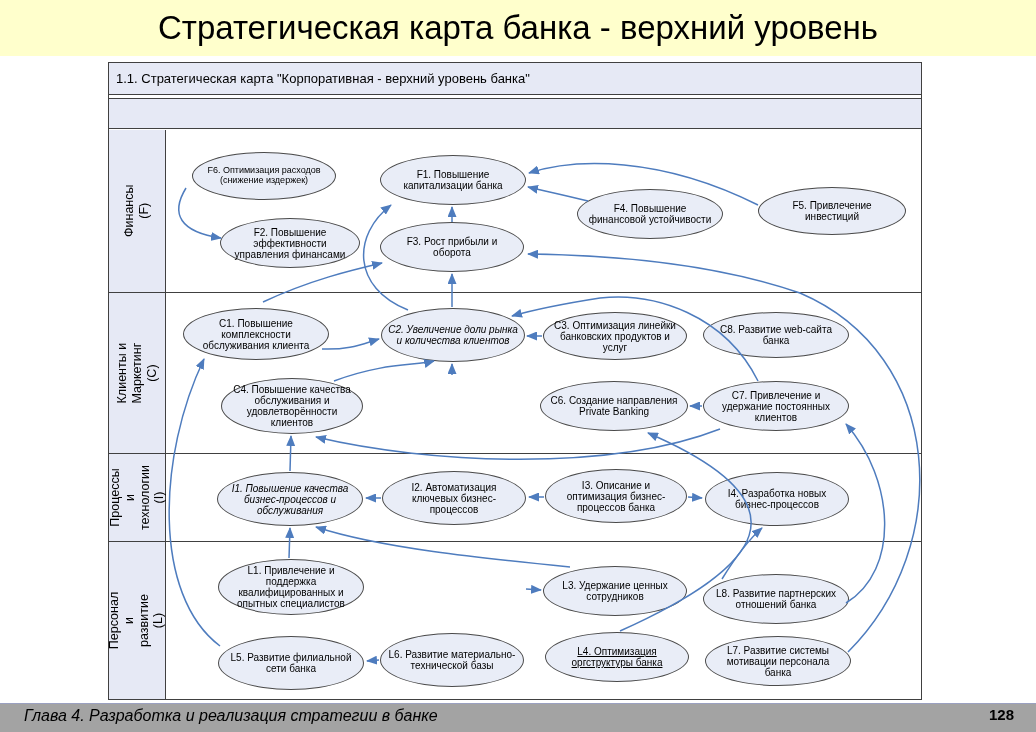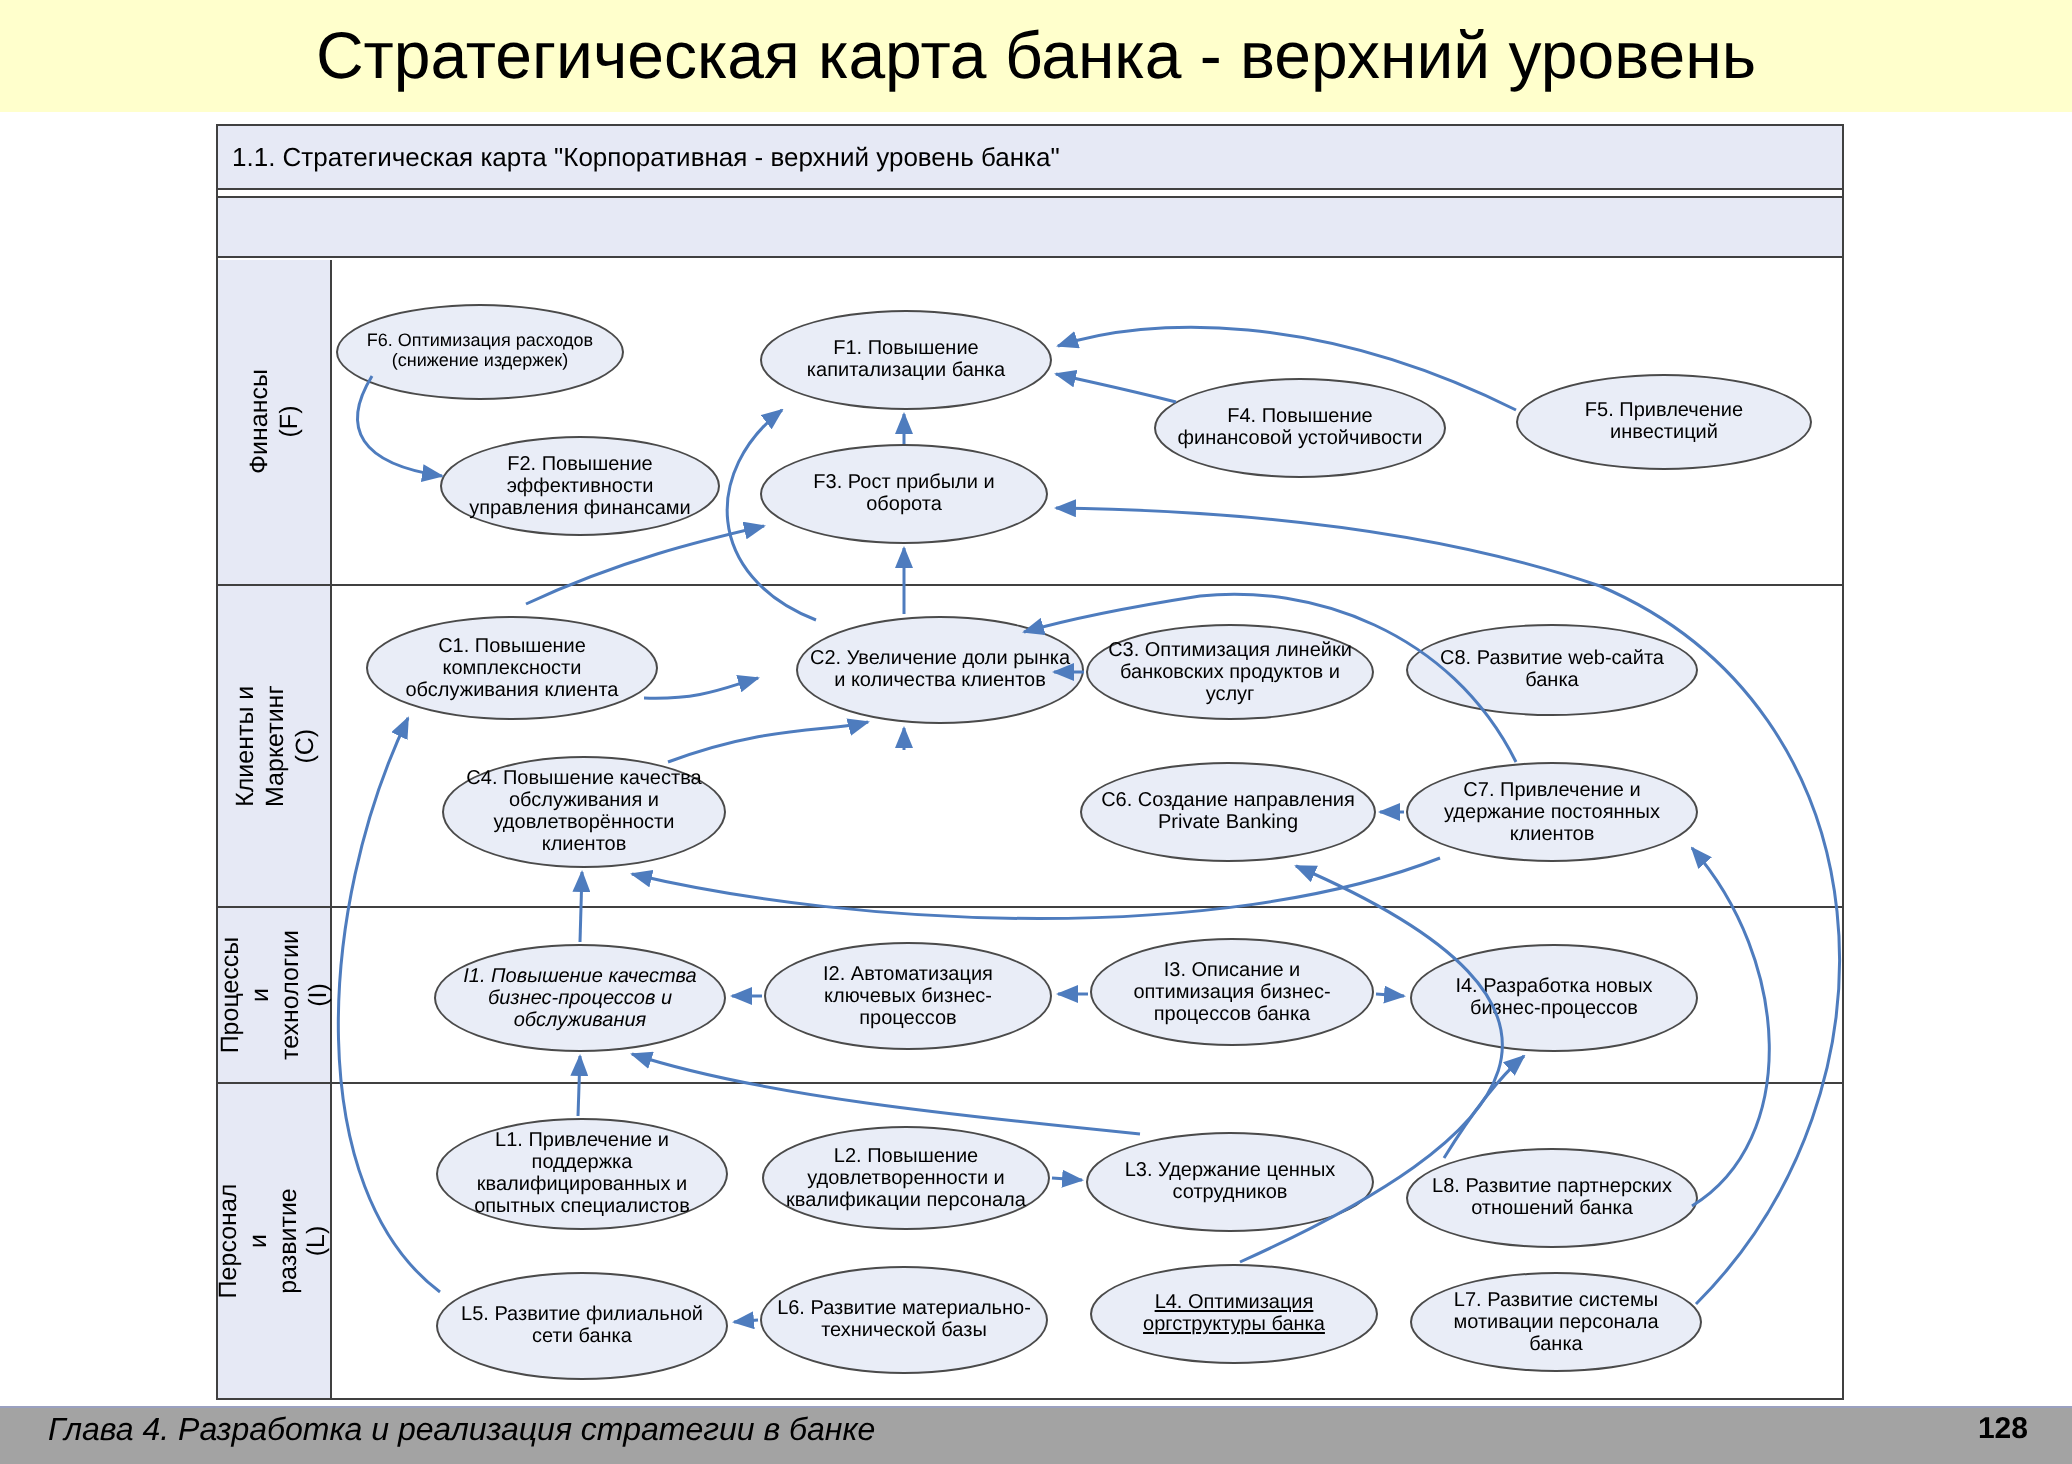--- a/index.html
+++ b/index.html
@@ -77,27 +77,27 @@
     </div>
   <div class="node" style="left: 380px; top: 222px; width: 144px; height: 50px;">
       <span>F3. Рост прибыли и оборота</span>
     </div>
   <div class="node" style="left: 577px; top: 189px; width: 146px; height: 50px;">
       <span>F4. Повышение финансовой устойчивости</span>
     </div>
   <div class="node" style="left: 758px; top: 187px; width: 148px; height: 48px;">
       <span>F5. Привлечение инвестиций</span>
     </div>
-  <div class="node small" style="left: 168px; top: 152px; width: 144px; height: 48px;">
+  <div class="node small" style="left: 192px; top: 152px; width: 144px; height: 48px;">
       <span>F6. Оптимизация расходов (снижение издержек)</span>
     </div>
   <div class="node" style="left: 183px; top: 308px; width: 146px; height: 52px;">
       <span>C1. Повышение комплексности обслуживания клиента</span>
     </div>
-  <div class="node" style="left: 398px; top: 308px; width: 144px; height: 54px;">
+  <div class="node" style="left: 381px; top: 308px; width: 144px; height: 54px; font-style: italic;">
       <span>C2. Увеличение доли рынка и количества клиентов</span>
     </div>
   <div class="node" style="left: 543px; top: 312px; width: 144px; height: 48px;">
       <span>C3. Оптимизация линейки банковских продуктов и услуг</span>
     </div>
   <div class="node" style="left: 221px; top: 378px; width: 142px; height: 56px;">
       <span>C4. Повышение качества обслуживания и удовлетворённости клиентов</span>
     </div>
   <div class="node" style="left: 540px; top: 381px; width: 148px; height: 50px;">
       <span>C6. Создание направления Private Banking</span>
@@ -115,23 +115,20 @@
       <span>I2. Автоматизация ключевых бизнес-процессов</span>
     </div>
   <div class="node" style="left: 545px; top: 469px; width: 142px; height: 54px;">
       <span>I3. Описание и оптимизация бизнес-процессов банка</span>
     </div>
   <div class="node" style="left: 705px; top: 472px; width: 144px; height: 54px;">
       <span>I4. Разработка новых бизнес-процессов</span>
     </div>
   <div class="node" style="left: 218px; top: 559px; width: 146px; height: 56px;">
       <span>L1. Привлечение и поддержка квалифицированных и опытных специалистов</span>
-    </div>
-  <div class="node" style="left: 381px; top: 563px; width: 144px; height: 52px;">
-      <span>L2. Повышение удовлетворенности и квалификации персонала</span>
     </div>
   <div class="node" style="left: 543px; top: 566px; width: 144px; height: 50px;">
       <span>L3. Удержание ценных сотрудников</span>
     </div>
   <div class="node" style="left: 545px; top: 632px; width: 144px; height: 50px; text-decoration: underline;">
       <span>L4. Оптимизация оргструктуры банка</span>
     </div>
   <div class="node" style="left: 218px; top: 636px; width: 146px; height: 54px;">
       <span>L5. Развитие филиальной сети банка</span>
     </div>

